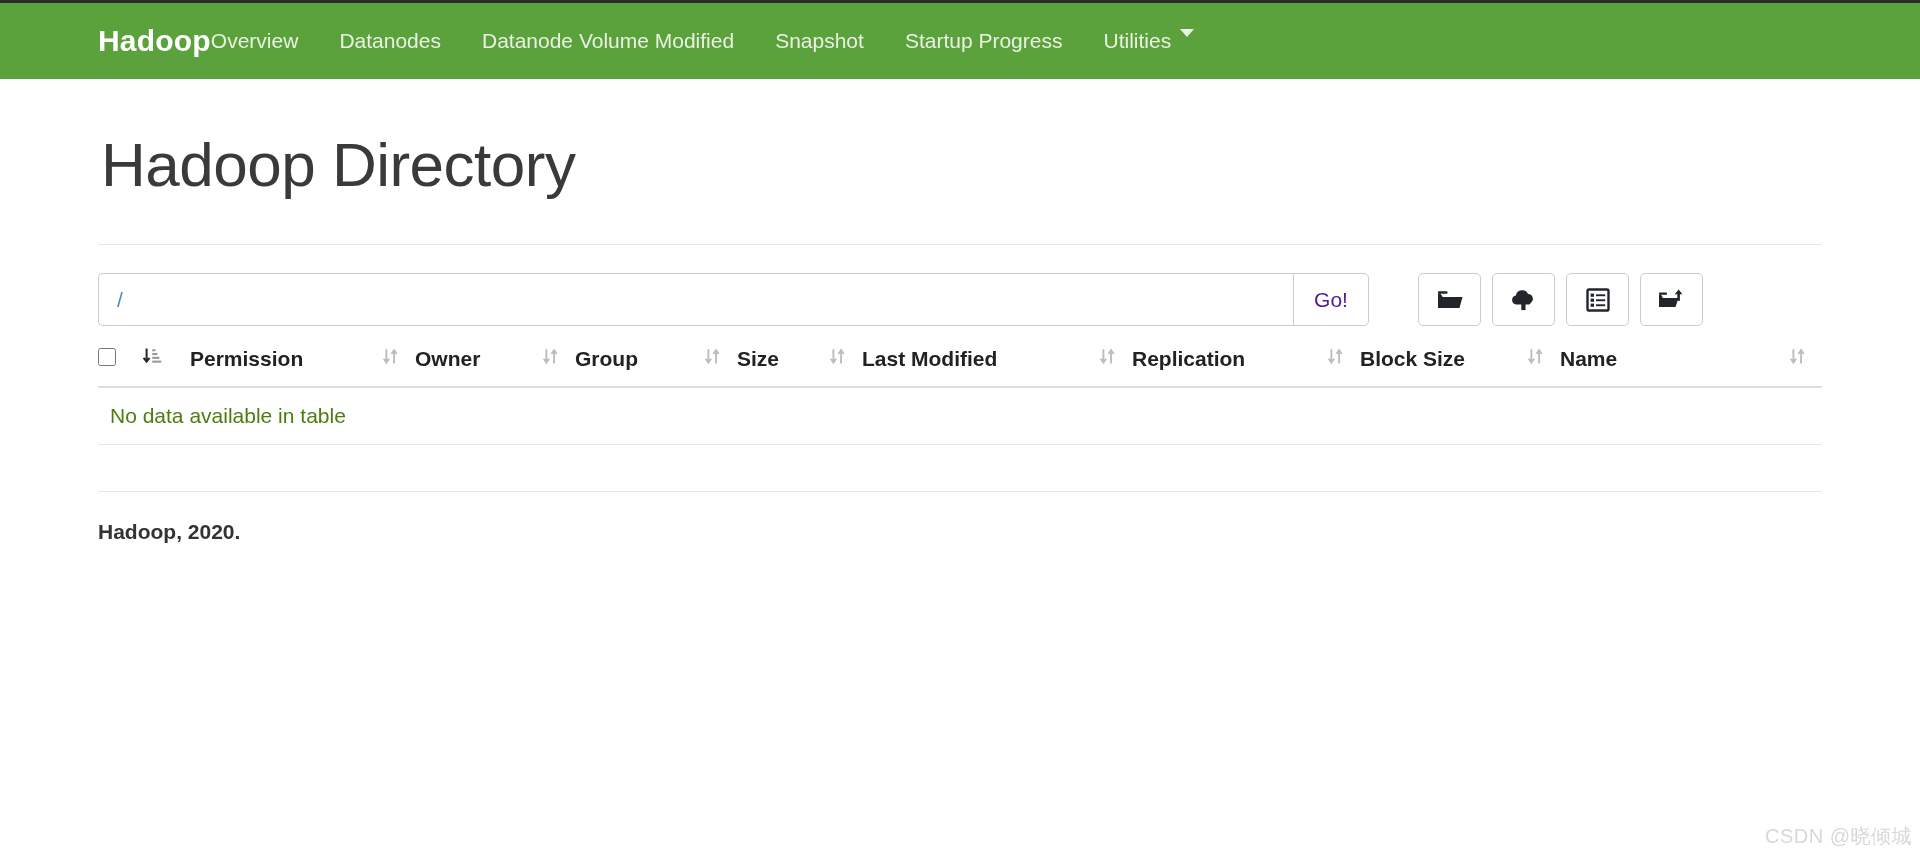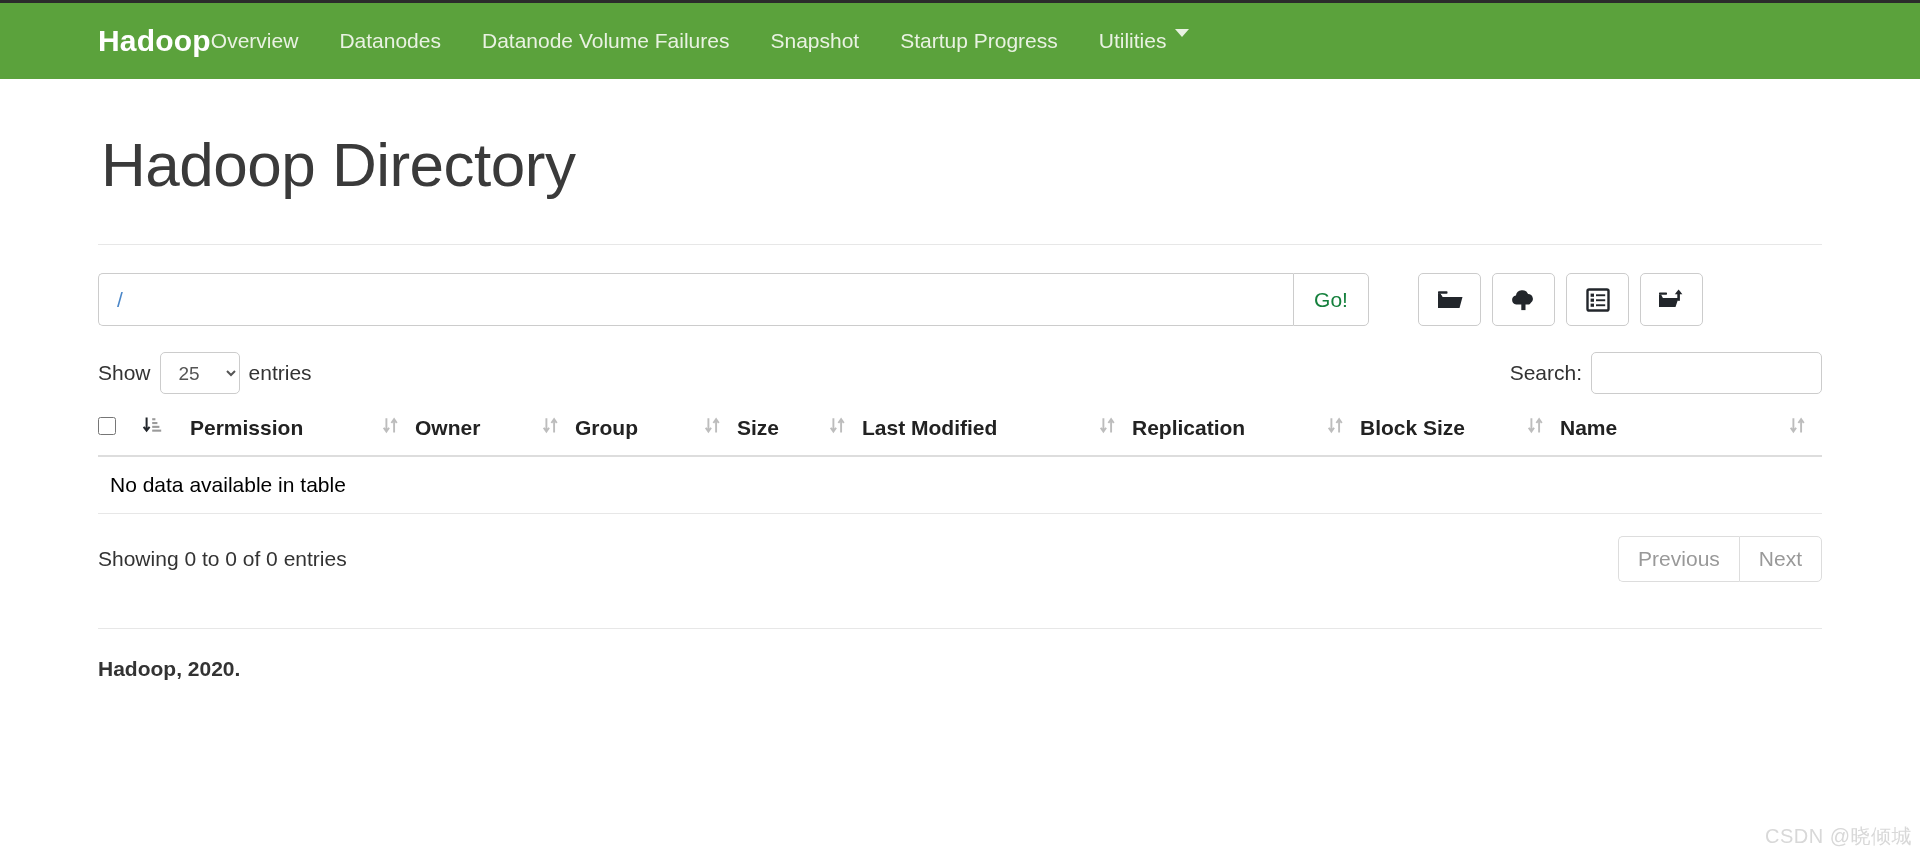--- a/index.html
+++ b/index.html
@@ -94,21 +94,21 @@
     background: #fff;
     font-family: "Liberation Sans", sans-serif;
   }
   .go-btn {
     height: 53px;
     min-width: 76px;
     border: 1px solid #ccc;
     border-radius: 0 5px 5px 0;
     background: #fff;
     font-size: 21px;
-    color: #15803d;
+    color: #4c1d95;
     cursor: pointer;
     font-family: "Liberation Sans", sans-serif;
   }
   .icon-btns {
     display: flex;
     margin-left: 49px;
   }
   .icon-btn {
     width: 63px; height: 53px;
     border: 1px solid #ccc;
@@ -190,21 +190,21 @@
   }
   .th-inner {
     display: flex;
     align-items: center;
     justify-content: space-between;
     padding-right: 16px;
   }
   .sort-ic { flex: 0 0 auto; margin-left: 14px; }
   .dtable td {
     font-size: 21px;
-    color: #000000;
+    color: #4d7c0f;
     padding: 16px 0 16px 12px;
     border-bottom: 1px solid #e7e7e7;
   }
   .select-all {
     width: 18px; height: 18px;
     cursor: pointer;
     margin: 0;
   }
   .col-check { width: 44px; }
   .col-sortglyph { width: 48px; }
@@ -275,21 +275,21 @@
 
   <div class="navbar">
     <div class="brand">Hadoop</div>
     <div class="nav-link">
       <span>Overview</span>
     </div>
     <div class="nav-link">
       <span>Datanodes</span>
     </div>
     <div class="nav-link">
-      <span>Datanode Volume Failures</span>
+      <span>Datanode Volume Modified</span>
     </div>
     <div class="nav-link">
       <span>Snapshot</span>
     </div>
     <div class="nav-link">
       <span>Startup Progress</span>
     </div>
     <div class="nav-link">
       <span>Utilities</span>
       <span class="caret"></span>
@@ -349,31 +349,20 @@
               <path d="M1 6.5 L1 19 L17.5 19 L20.5 10 L4.9 10 L3.1 6.5 Z" fill="#22262b"></path>
               <rect x="1" y="4.4" width="8" height="2.3" rx="0.7" fill="#22262b"></rect>
               <rect x="19.3" y="4.8" width="2.6" height="8" fill="#22262b"></rect>
               <path d="M20.6 1.6 L24.4 6.2 L16.8 6.2 Z" fill="#22262b"></path>
             </svg>
           </span>
         </button>
       </div>
     </div>
 
-    <div class="table-controls">
-      <div class="length-ctrl">
-        <span>Show</span>
-        <select class="length-select"><option value="25">25</option><option value="50">50</option><option value="100">100</option></select>
-        <span>entries</span>
-      </div>
-      <div class="search-ctrl">
-        <span>Search:</span>
-        <input class="search-input" type="text" placeholder="" style="">
-      </div>
-    </div>
 
     <table class="dtable">
       <thead>
         <tr>
           <th class="col-check">
             <input type="checkbox" class="select-all" style="">
           </th>
           <th class="col-sortglyph">
             <span>
               <svg width="20" height="20" viewBox="0 0 20 20" aria-hidden="true">
@@ -483,26 +472,19 @@
           </th>
         </tr>
       </thead>
       <tbody>
         <tr>
           <td colspan="10">No data available in table</td>
         </tr>
       </tbody>
     </table>
 
-    <div class="table-footer">
-      <div class="dt-info">Showing 0 to 0 of 0 entries</div>
-      <div class="paginate">
-        <button class="pg-btn prev">Previous</button>
-        <button class="pg-btn next">Next</button>
-      </div>
-    </div>
 
     <div class="footer-hr"></div>
     <div class="footer-text">Hadoop, 2020.</div>
   </div>
 
   <div class="watermark">CSDN @晓倾城</div>
 </div>
 
 </body></html>

